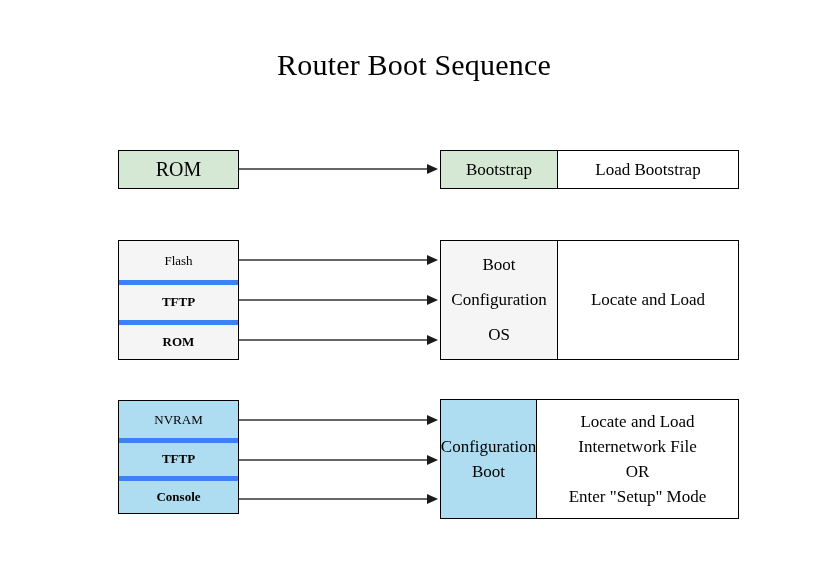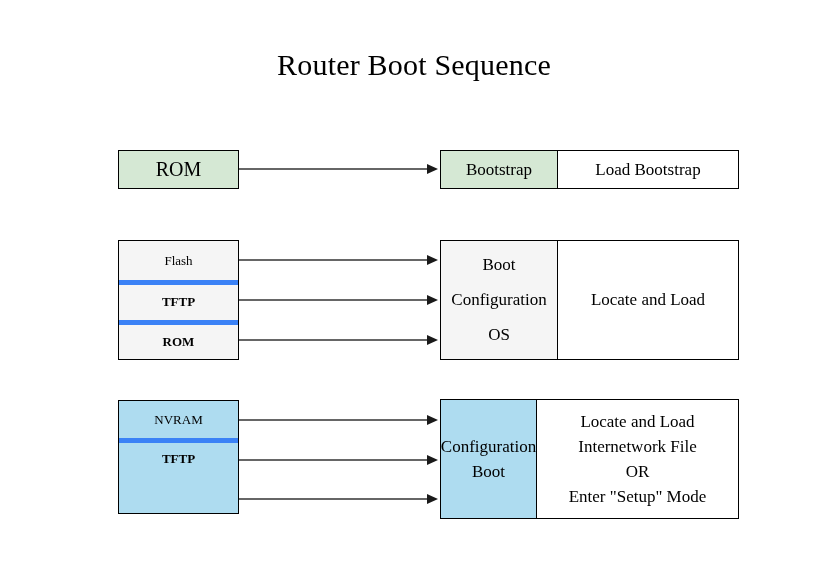--- a/index.html
+++ b/index.html
@@ -96,20 +96,23 @@
     </div>
   </div>
 
   <div class="stack blue" style="left:118px; top:400px; width:121px; height:114px;">
     <div class="row">
       <span class="line">NVRAM</span>
     </div>
     <div class="row">
       <span class="line">TFTP</span>
     </div>
+    <div class="row">
+      <span class="line">Console</span>
+    </div>
   </div>
   <div class="arrow" style="left:239px; top:419px;">
     <span class="head"></span>
   </div>
   <div class="arrow" style="left:239px; top:459px;">
     <span class="head"></span>
   </div>
   <div class="arrow" style="left:239px; top:498px;">
     <span class="head"></span>
   </div>

